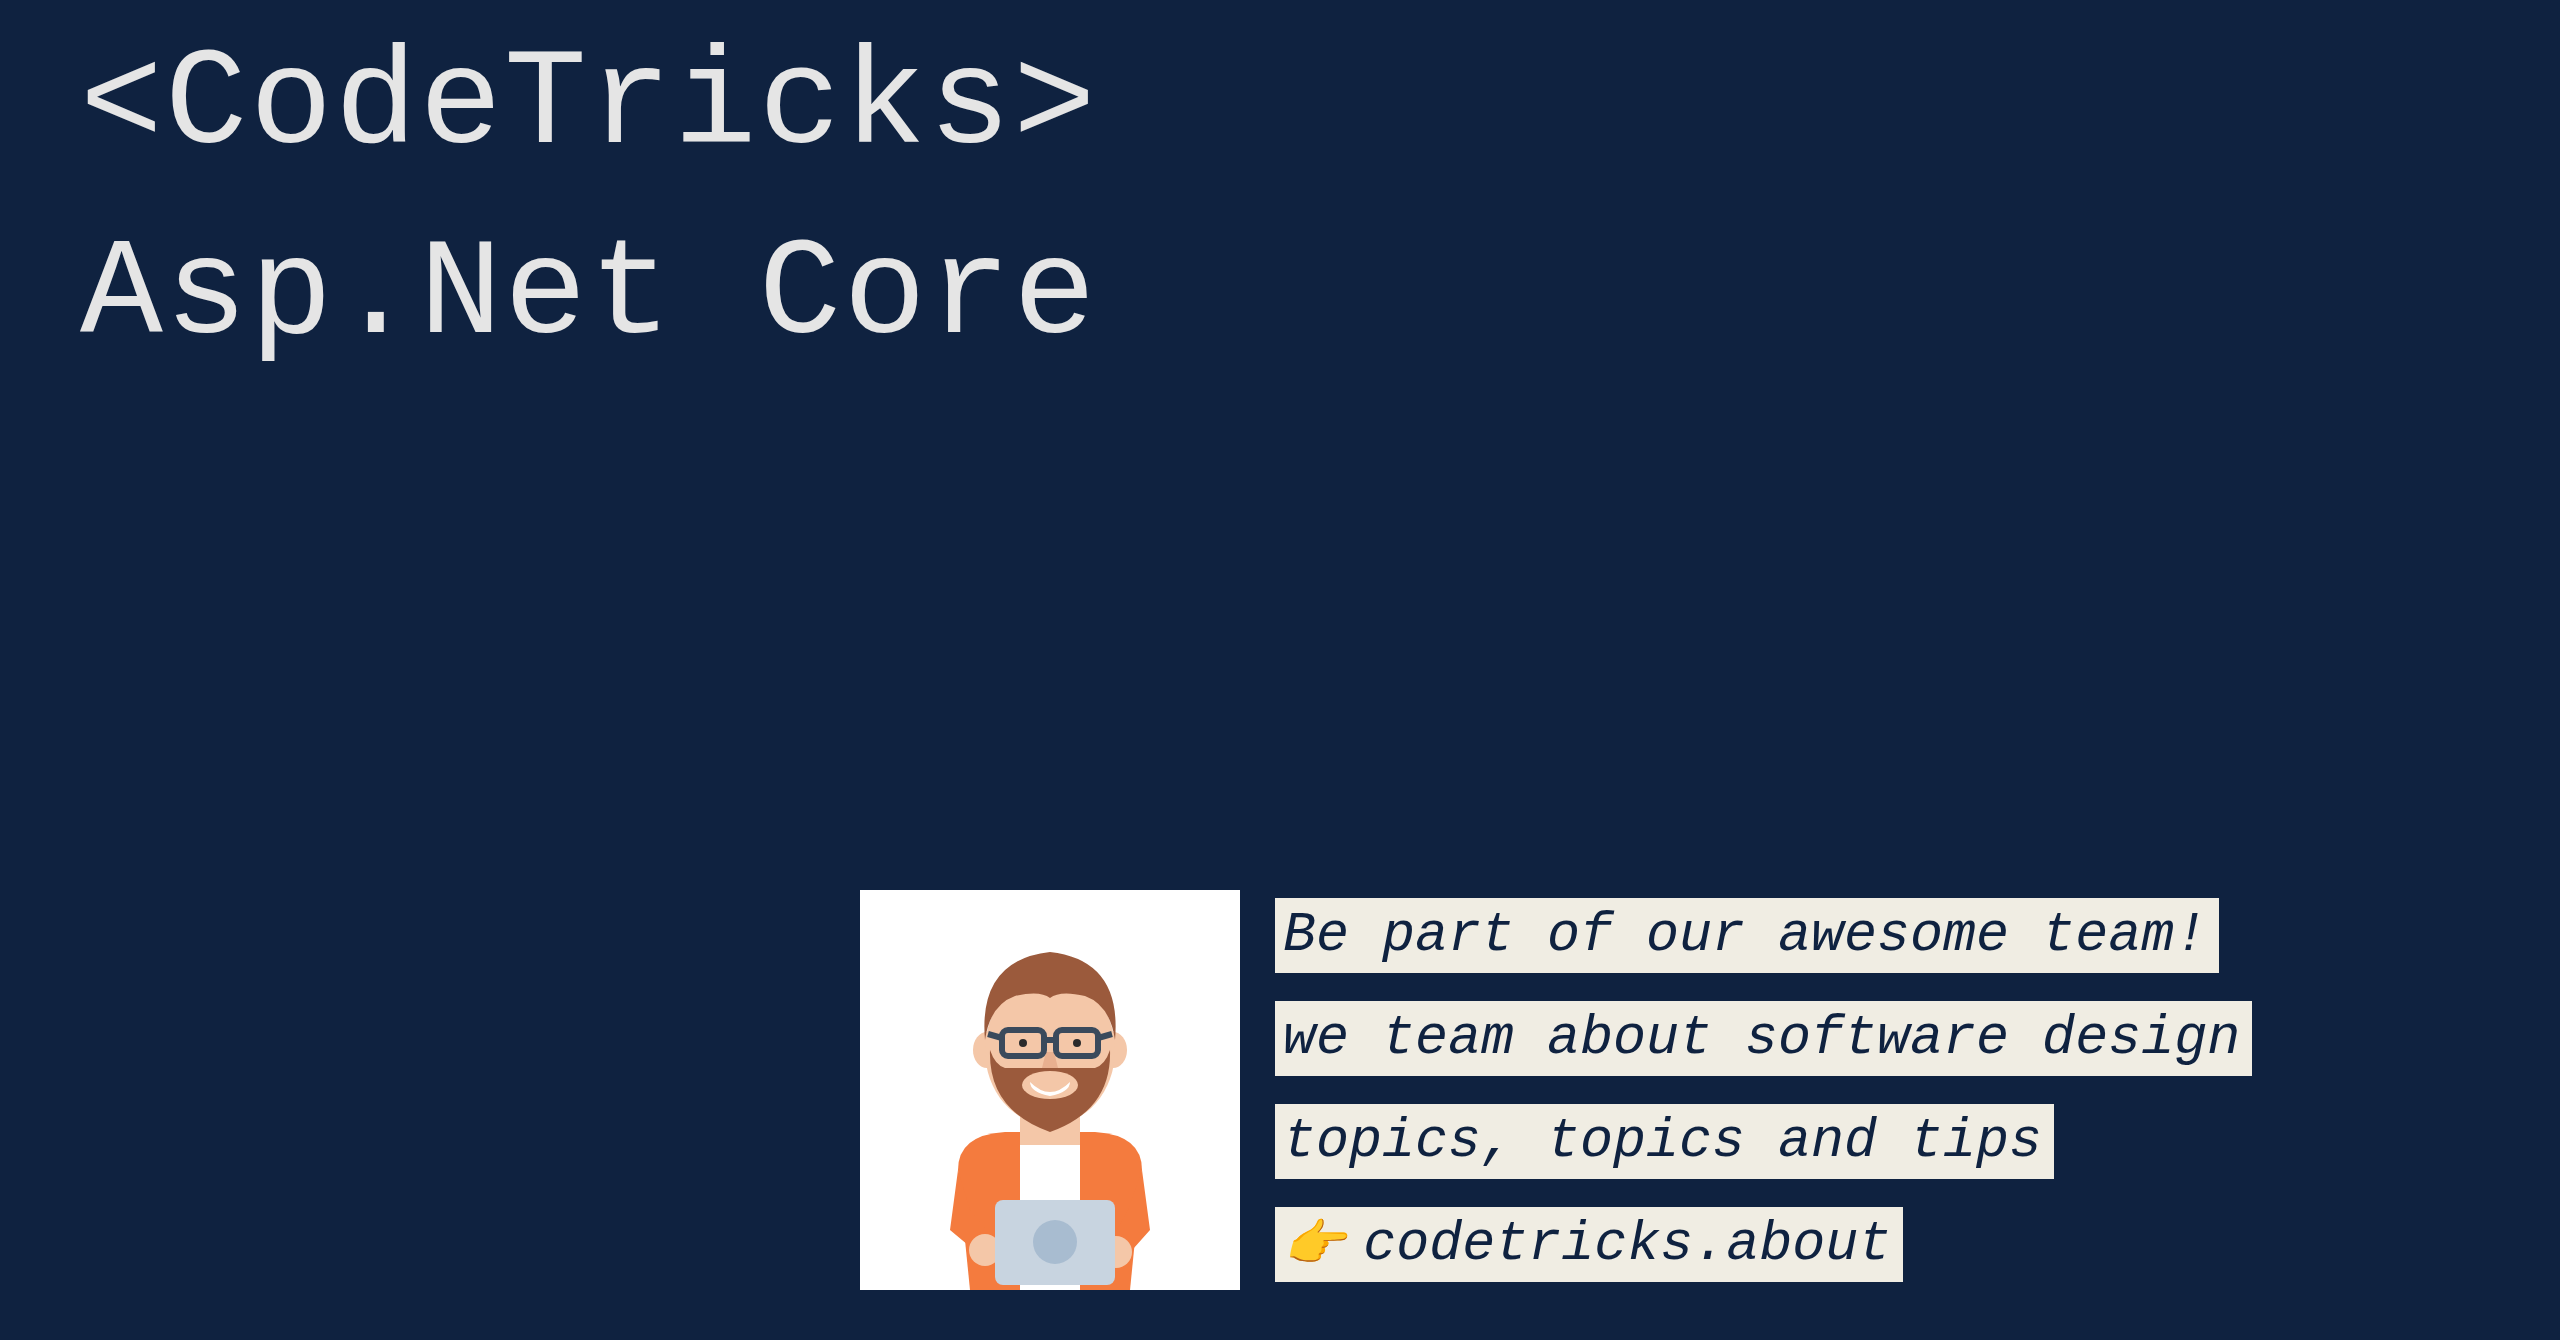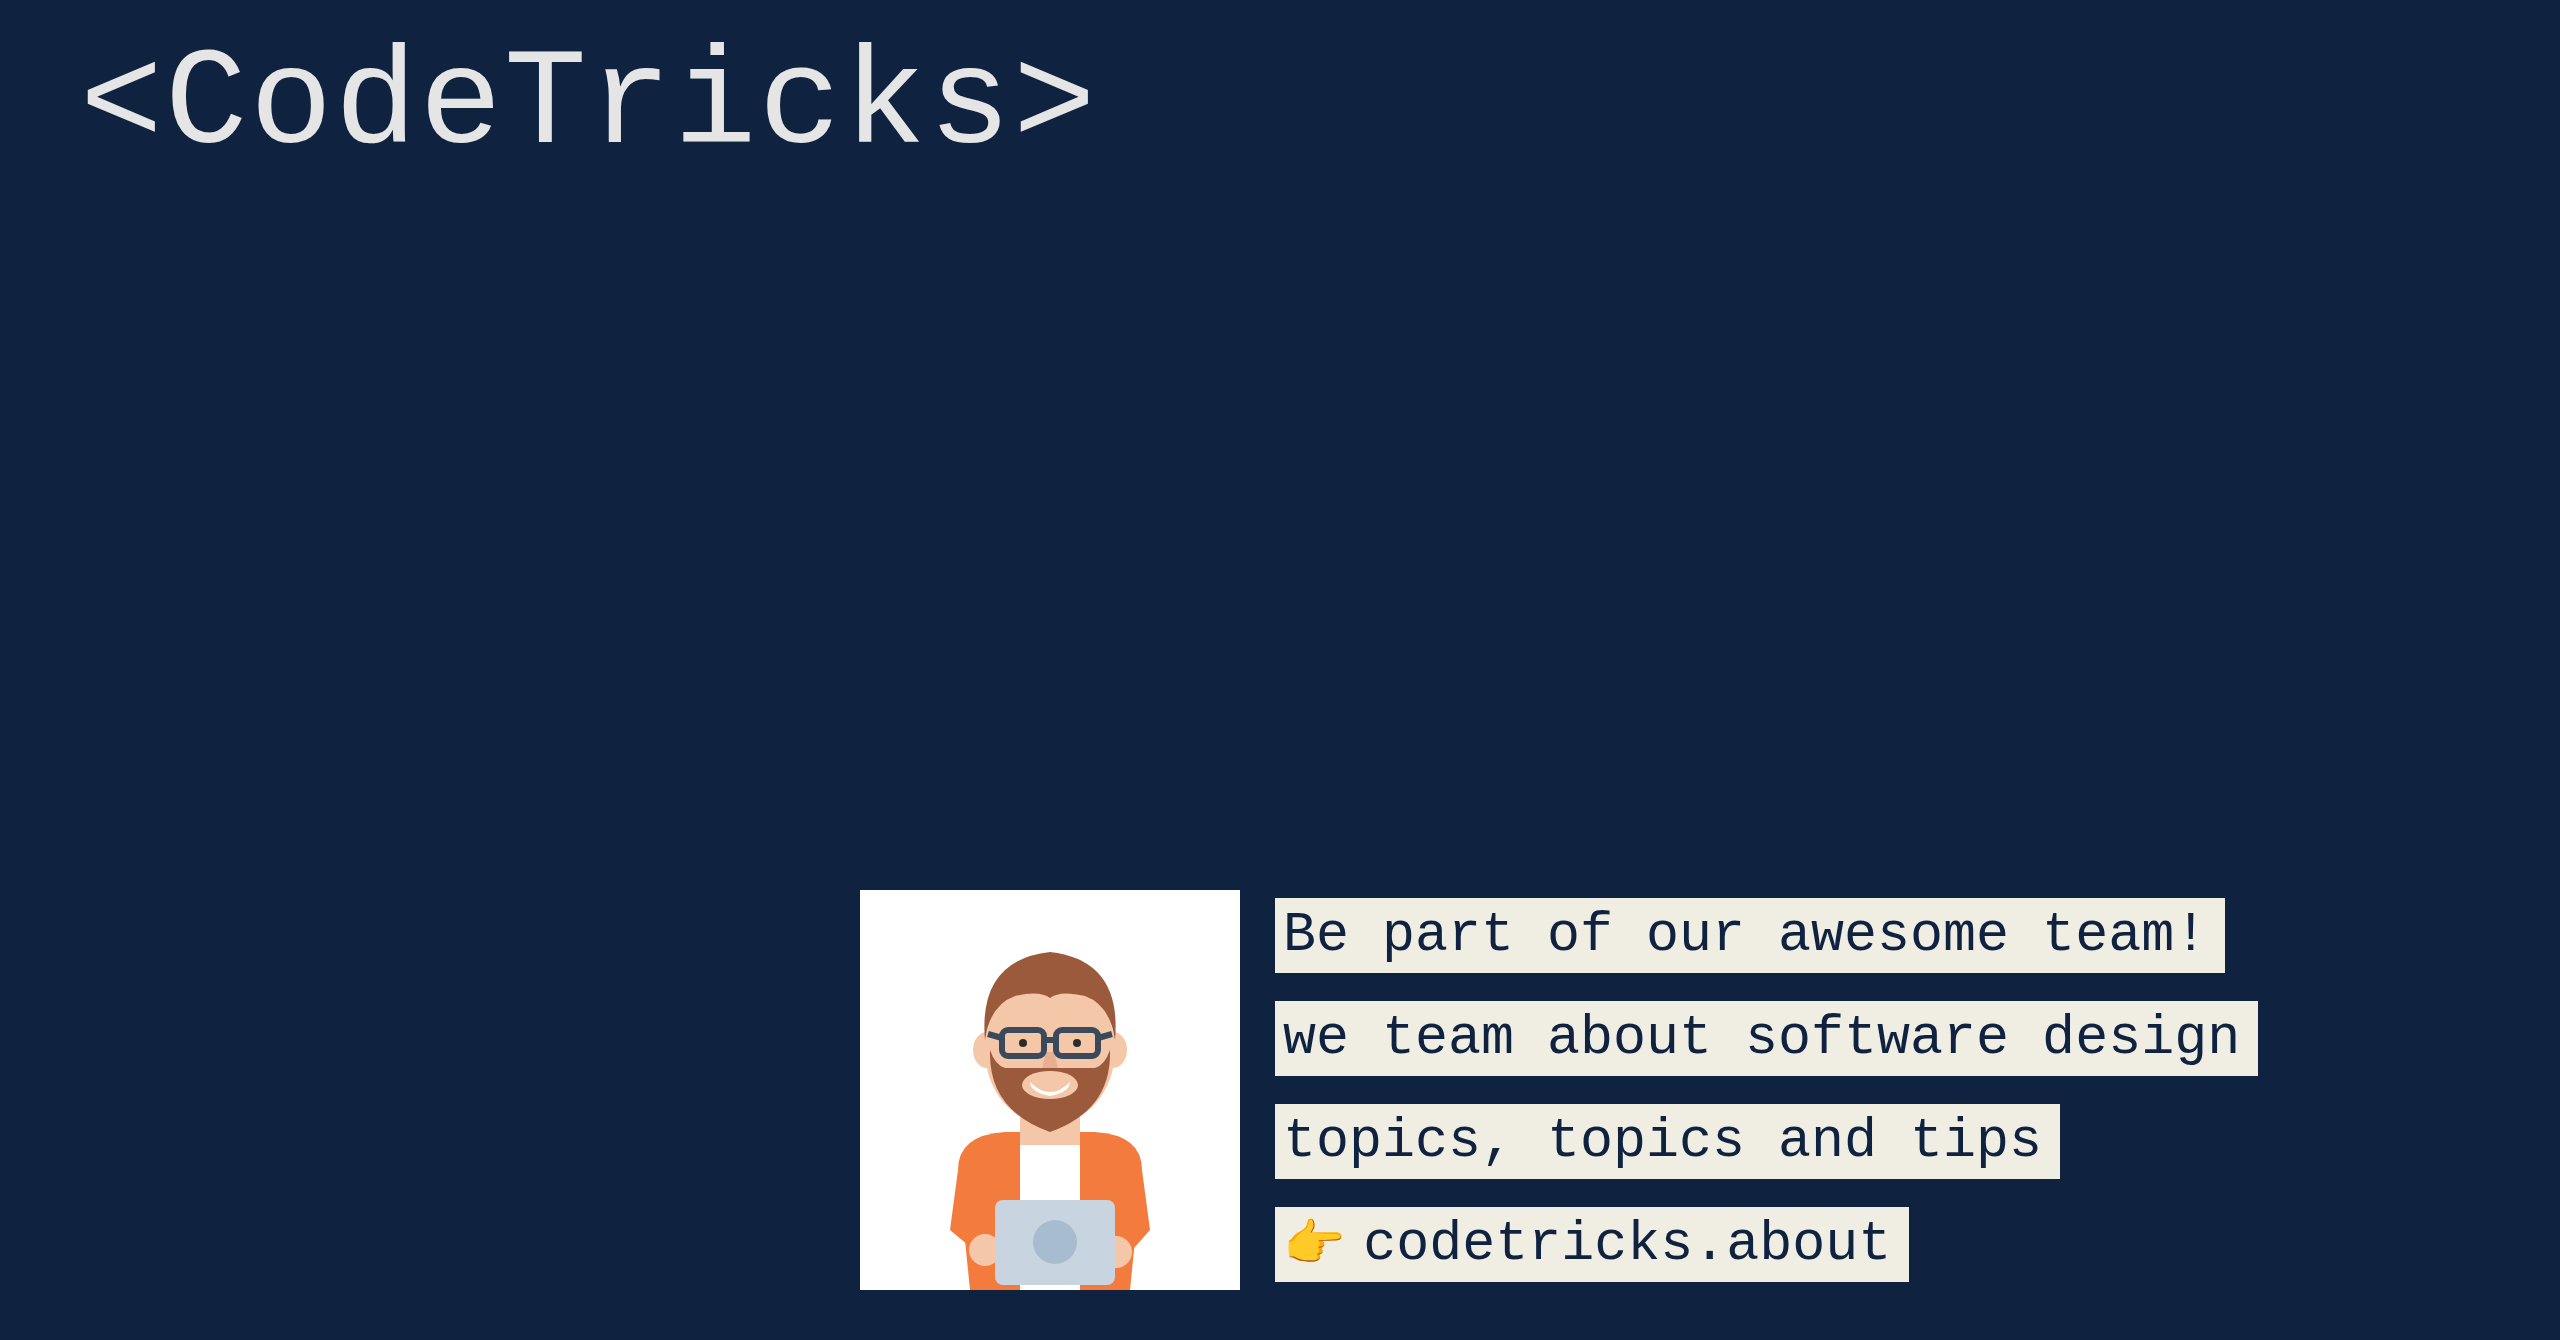--- a/index.html
+++ b/index.html
@@ -54,37 +54,39 @@
       display: flex;
       flex-direction: column;
       gap: 28px;
       align-items: flex-start;
       padding-top: 8px;
     }
     .promo-line {
       background-color: #f0ede3;
       color: #0f2240;
       font-size: 55px;
-      padding: 6px 18px 6px 8px;
+      padding: 6px 12px 6px 8px;
       font-family: 'Courier New', Courier, monospace;
       letter-spacing: 0px;
       white-space: nowrap;
       display: inline-flex;
       align-items: center;
+      font-style: italic;
     }
     .pointer-emoji {
       margin-right: 18px;
       font-size: 50px;
     }
   </style>
 </head>
 <body>
 
 <div class="header-text">
   <span class="header-line">&lt;CodeTricks&gt;</span>
+  <span class="header-line">Asp.Net Core</span>
 </div>
 
 <div class="promo-section">
   <div class="avatar-box">
     <svg class="avatar-svg" viewBox="0 0 280 380">
 
       <rect x="110" y="200" width="60" height="50" fill="#f4c7a8"></rect>
 
       <path d="M 60 260 Q 60 230 100 225 L 180 225 Q 220 230 220 260 L 220 380 L 60 380 Z" fill="#ffffff"></path>
       <rect x="100" y="225" width="80" height="10" fill="#f4c7a8"></rect>

